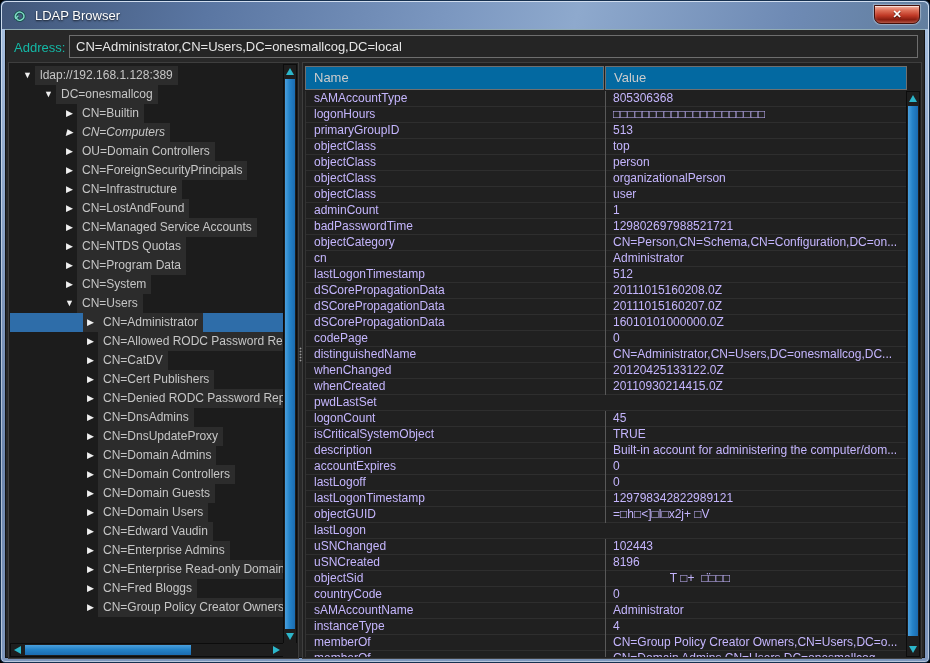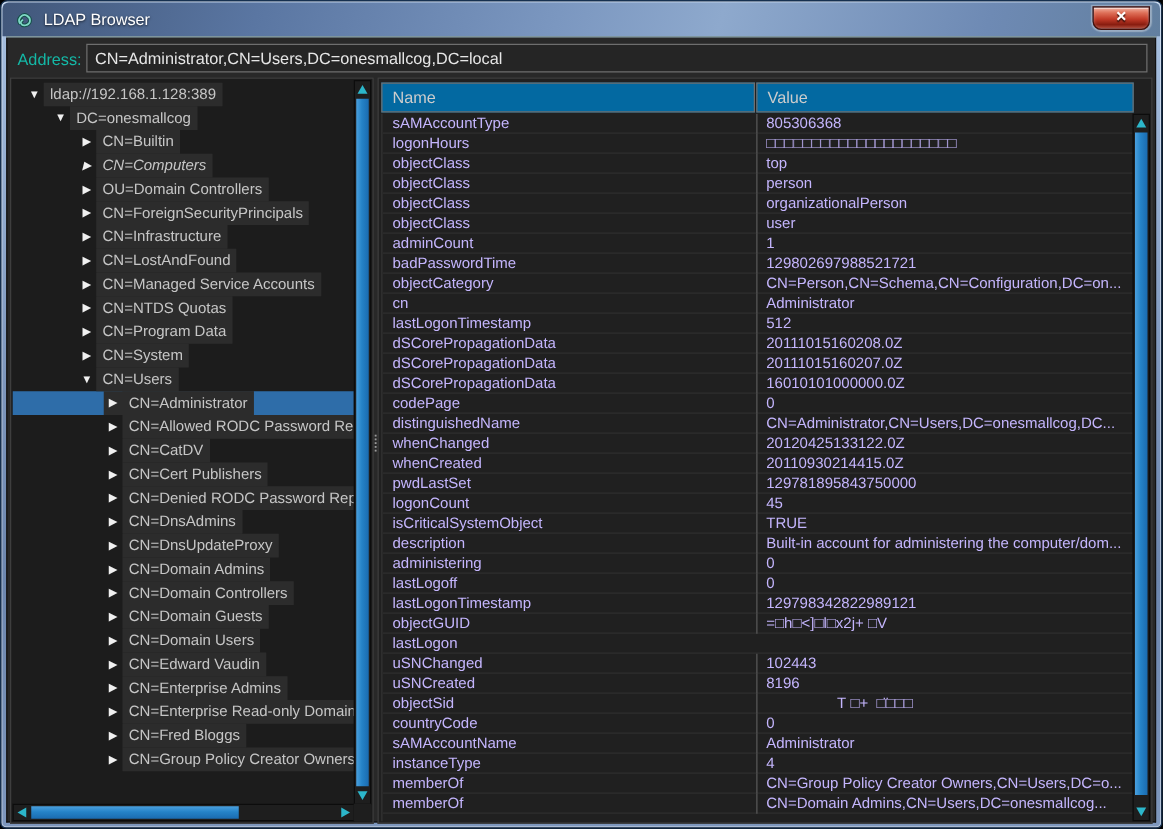--- a/index.html
+++ b/index.html
@@ -158,20 +158,24 @@
       <div class="attr-rows">
           <div class="trow">
             <div class="cname">sAMAccountType</div>
             <div class="cvalue">805306368</div>
           </div>
           <div class="trow">
             <div class="cname">logonHours</div>
             <div class="cvalue">□□□□□□□□□□□□□□□□□□□□□</div>
           </div>
           <div class="trow">
+            <div class="cname">primaryGroupID</div>
+            <div class="cvalue">513</div>
+          </div>
+          <div class="trow">
             <div class="cname">objectClass</div>
             <div class="cvalue">top</div>
           </div>
           <div class="trow">
             <div class="cname">objectClass</div>
             <div class="cvalue">person</div>
           </div>
           <div class="trow">
             <div class="cname">objectClass</div>
             <div class="cvalue">organizationalPerson</div>
@@ -223,36 +227,35 @@
           <div class="trow">
             <div class="cname">whenChanged</div>
             <div class="cvalue">20120425133122.0Z</div>
           </div>
           <div class="trow">
             <div class="cname">whenCreated</div>
             <div class="cvalue">20110930214415.0Z</div>
           </div>
           <div class="trow">
             <div class="cname">pwdLastSet</div>
-            <div class="cvalue">129781895843750000</div>
           </div>
           <div class="trow">
             <div class="cname">logonCount</div>
             <div class="cvalue">45</div>
           </div>
           <div class="trow">
             <div class="cname">isCriticalSystemObject</div>
             <div class="cvalue">TRUE</div>
           </div>
           <div class="trow">
             <div class="cname">description</div>
             <div class="cvalue">Built-in account for administering the computer/dom...</div>
           </div>
           <div class="trow">
-            <div class="cname">administering</div>
+            <div class="cname">accountExpires</div>
             <div class="cvalue">0</div>
           </div>
           <div class="trow">
             <div class="cname">lastLogoff</div>
             <div class="cvalue">0</div>
           </div>
           <div class="trow">
             <div class="cname">lastLogonTimestamp</div>
             <div class="cvalue">129798342822989121</div>
           </div>

